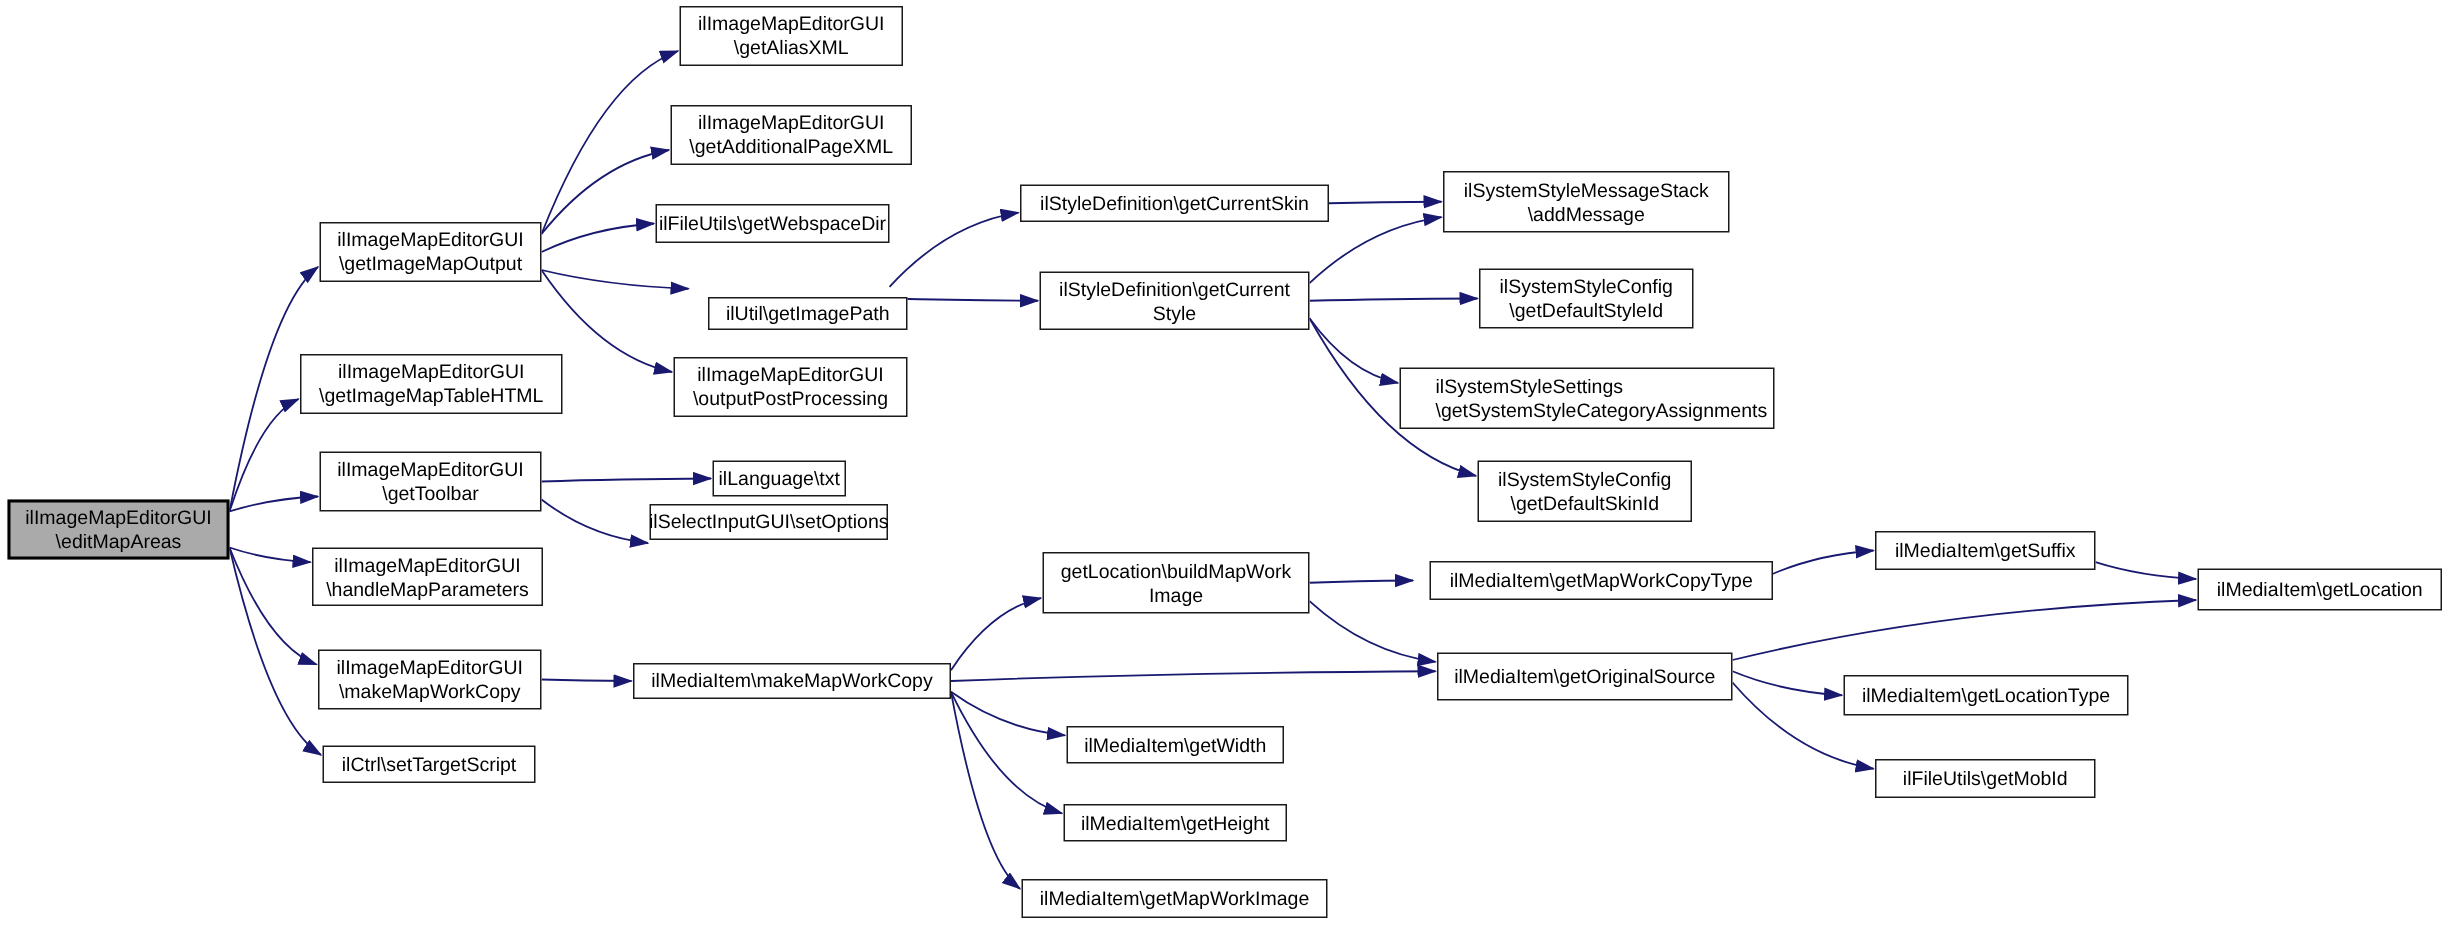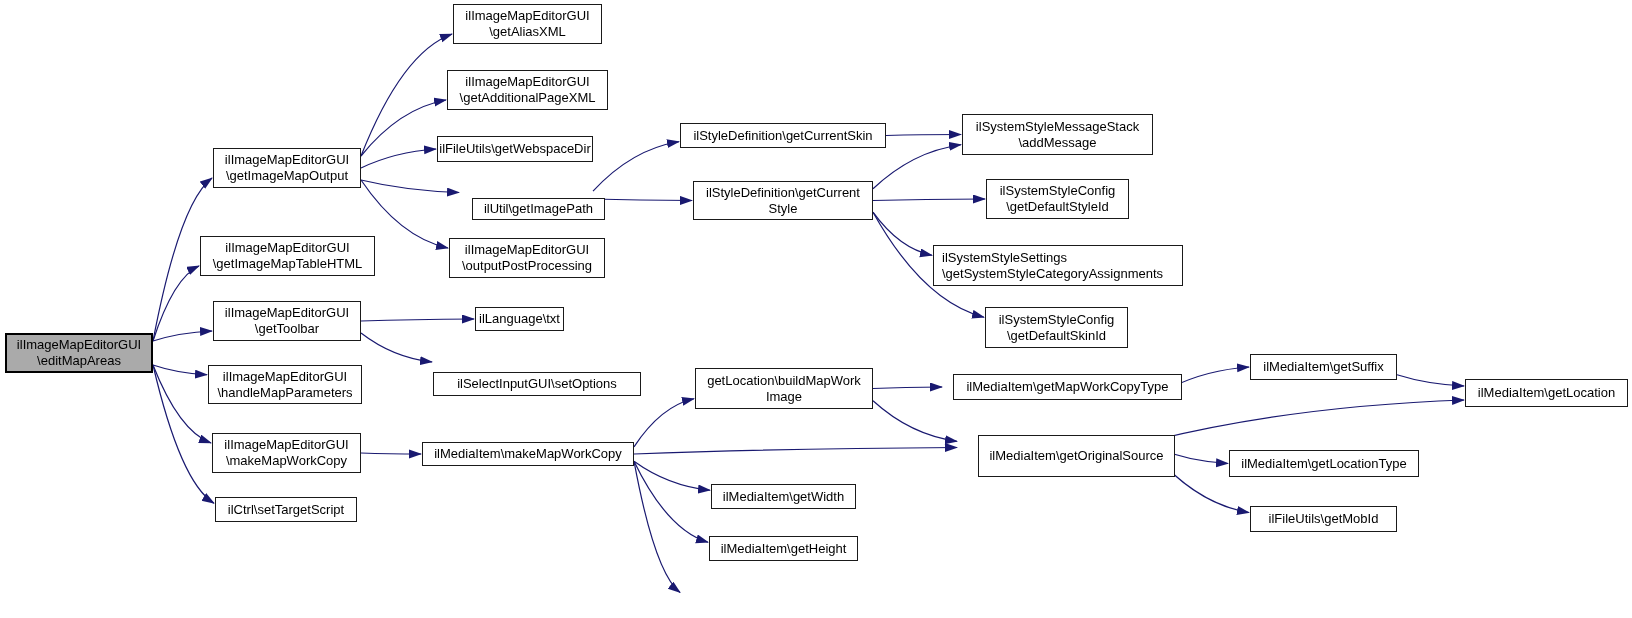--- a/index.html
+++ b/index.html
@@ -32,21 +32,21 @@
     cursor: pointer;
   }
   .node span { white-space: nowrap; display: block; }
   .node.root {
     background: #aaaaaa;
     border: 2px solid #000000;
     cursor: default;
   }
   .node.align-left {
     align-items: flex-start;
-    padding-left: 8px;
+    padding-left: 23px;
     text-align: left;
   }
 </style>
 </head>
 <body>
 
 <div class="canvas">
   <svg class="edges" xmlns="http://www.w3.org/2000/svg">
       <defs>
         <marker id="arrow" markerUnits="userSpaceOnUse" markerWidth="14" markerHeight="10" refX="12" refY="4.5" orient="auto">
@@ -128,31 +128,34 @@
     <div class="node" style="left: 472px; top: 186px; width: 133px; height: 22px; margin-top: 12px;">
       <span>ilUtil\getImagePath</span>
     </div>
     <div class="node" style="left: 449px; top: 238px; width: 156px; height: 40px;">
       <span>ilImageMapEditorGUI</span>
       <span>\outputPostProcessing</span>
     </div>
     <div class="node" style="left: 475px; top: 307px; width: 89px; height: 24px;">
       <span>ilLanguage\txt</span>
     </div>
-    <div class="node" style="left: 433px; top: 372px; width: 208px; height: 24px;">
+    <div class="node" style="left: 433px; top: 336px; width: 159px; height: 24px;">
       <span>ilSelectInputGUI\setOptions</span>
     </div>
     <div class="node" style="left: 422px; top: 442px; width: 212px; height: 24px;">
       <span>ilMediaItem\makeMapWorkCopy</span>
     </div>
     <div class="node" style="left: 711px; top: 484px; width: 145px; height: 25px;">
       <span>ilMediaItem\getWidth</span>
     </div>
     <div class="node" style="left: 709px; top: 536px; width: 149px; height: 25px;">
       <span>ilMediaItem\getHeight</span>
+    </div>
+    <div class="node" style="left: 681px; top: 586px; width: 204px; height: 26px;">
+      <span>ilMediaItem\getMapWorkImage</span>
     </div>
     <div class="node" style="left: 680px; top: 123px; width: 206px; height: 25px;">
       <span>ilStyleDefinition\getCurrentSkin</span>
     </div>
     <div class="node" style="left: 693px; top: 181px; width: 180px; height: 39px;">
       <span>ilStyleDefinition\getCurrent</span>
       <span>Style</span>
     </div>
     <div class="node" style="left: 695px; top: 368px; width: 178px; height: 41px;">
       <span>getLocation\buildMapWork</span>
@@ -170,21 +173,21 @@
       <span>ilSystemStyleSettings</span>
       <span>\getSystemStyleCategoryAssignments</span>
     </div>
     <div class="node" style="left: 985px; top: 307px; width: 143px; height: 41px;">
       <span>ilSystemStyleConfig</span>
       <span>\getDefaultSkinId</span>
     </div>
     <div class="node" style="left: 943px; top: 374px; width: 229px; height: 26px; margin-left: 10px;">
       <span>ilMediaItem\getMapWorkCopyType</span>
     </div>
-    <div class="node" style="left: 958px; top: 435px; width: 197px; height: 42px; margin-left: 20px;">
+    <div class="node" style="left: 958px; top: 435px; width: 197px; height: 32px;">
       <span>ilMediaItem\getOriginalSource</span>
     </div>
     <div class="node" style="left: 1250px; top: 354px; width: 147px; height: 26px;">
       <span>ilMediaItem\getSuffix</span>
     </div>
     <div class="node" style="left: 1465px; top: 379px; width: 163px; height: 28px;">
       <span>ilMediaItem\getLocation</span>
     </div>
     <div class="node" style="left: 1229px; top: 450px; width: 190px; height: 27px;">
       <span>ilMediaItem\getLocationType</span>

